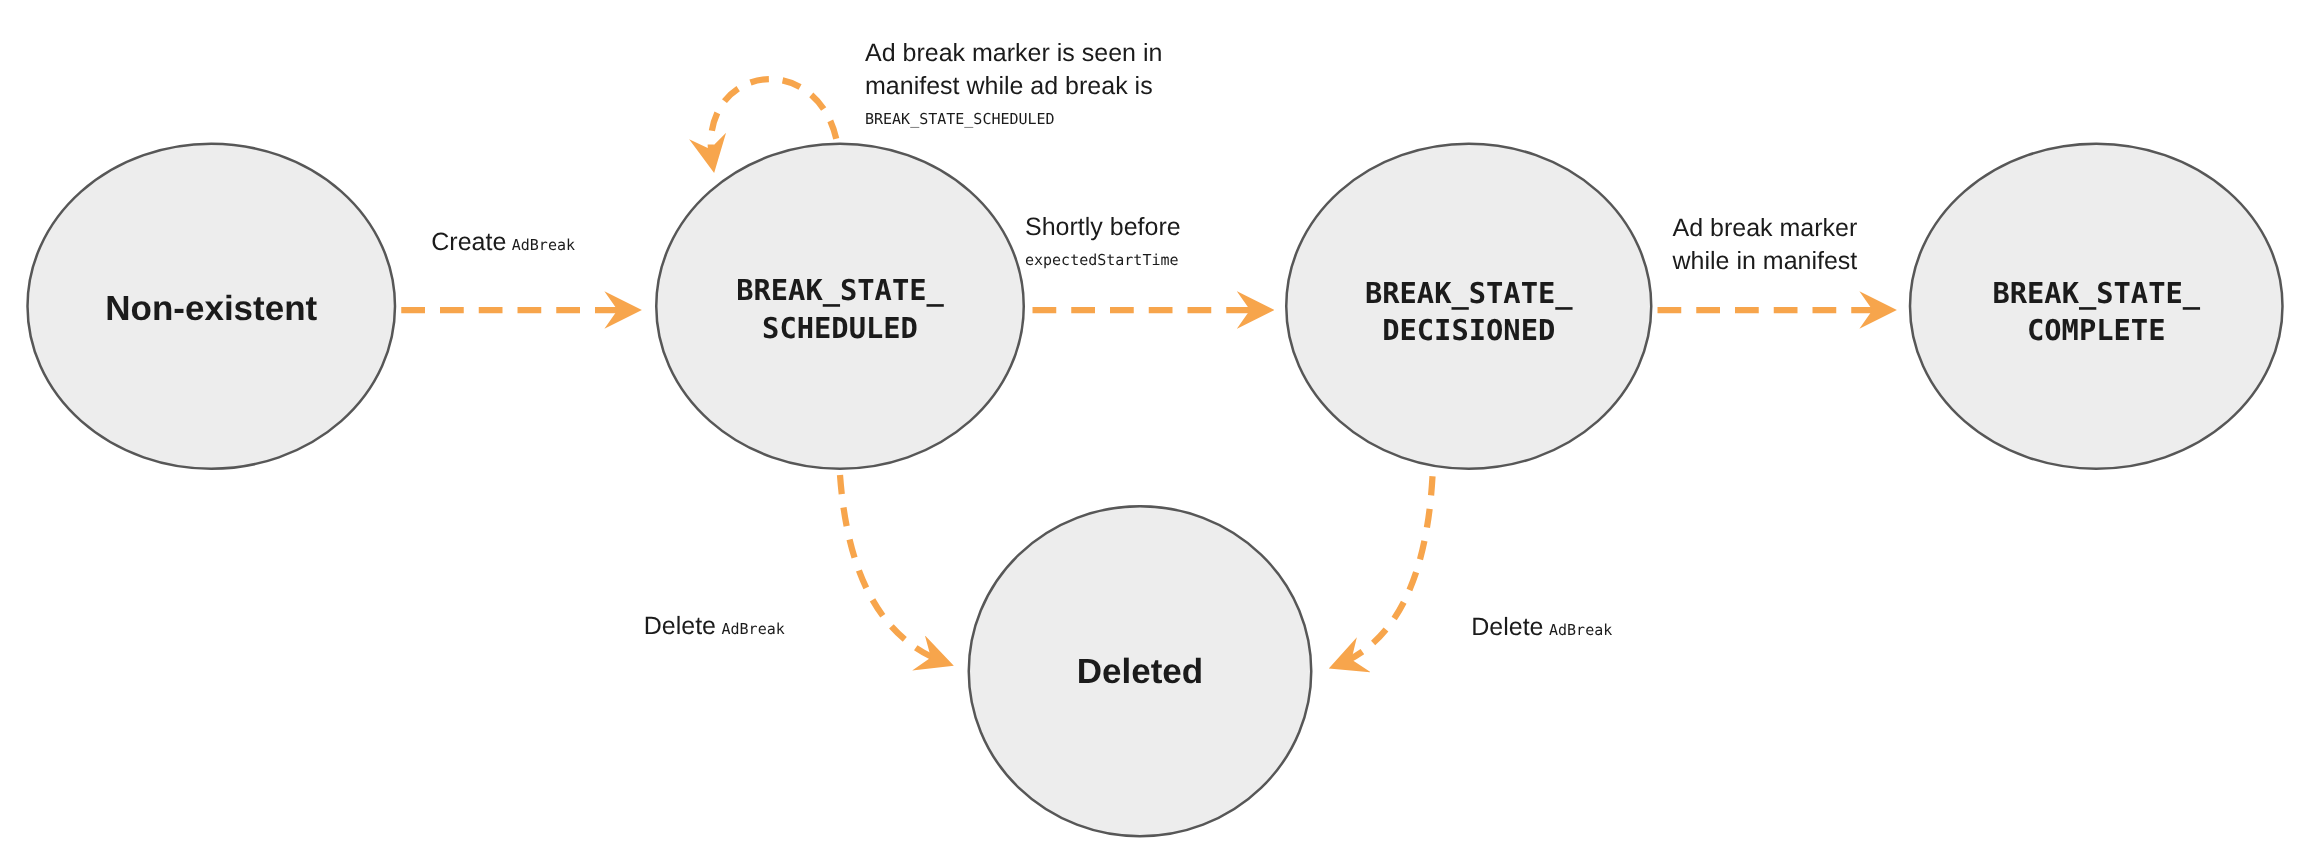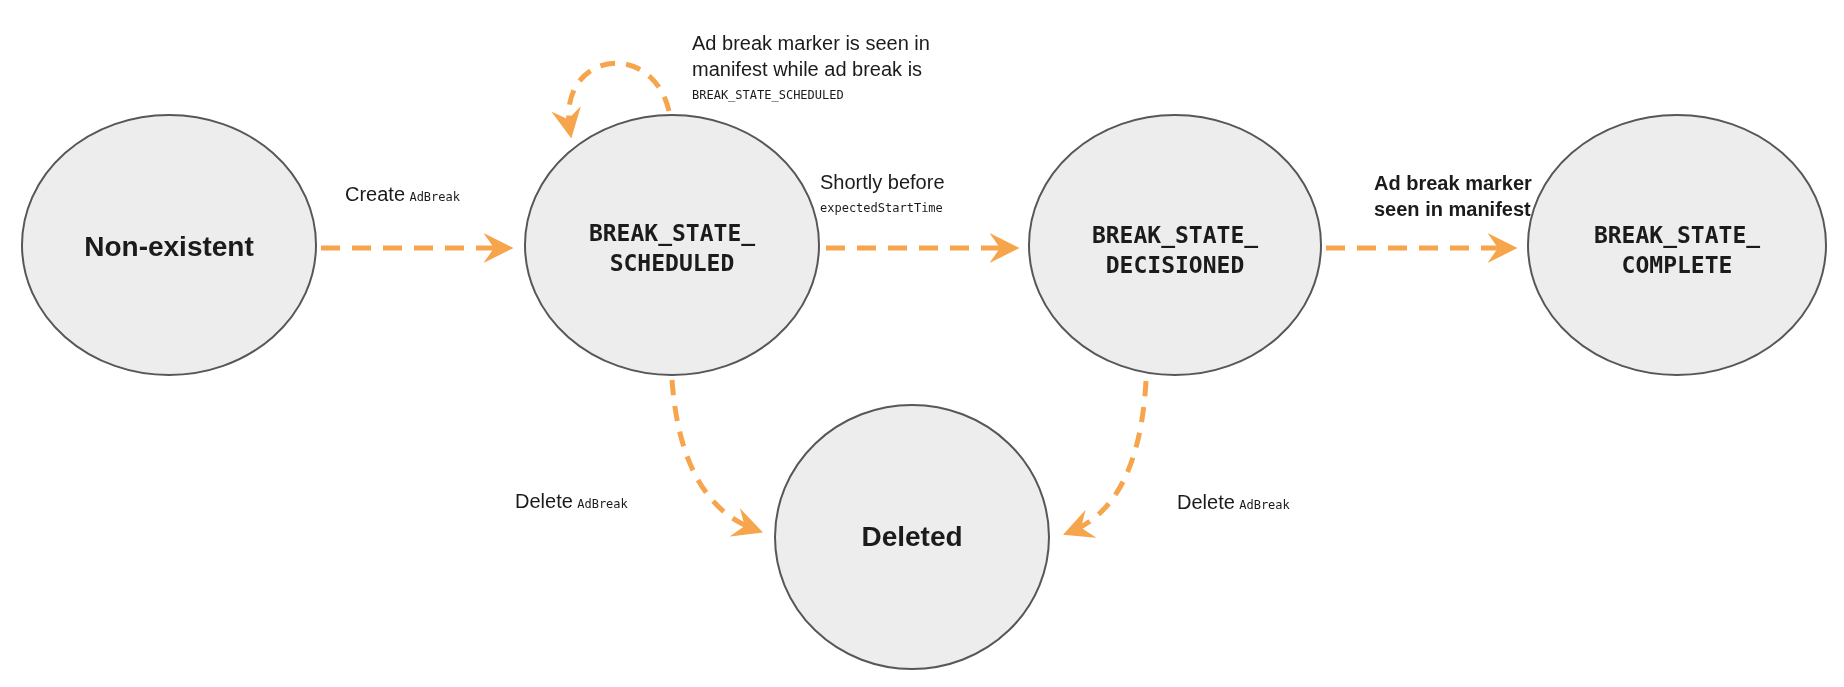--- a/index.html
+++ b/index.html
@@ -118,23 +118,23 @@
     <div>Ad break marker is seen in</div>
     <div>manifest while ad break is</div>
     <div class="mono">BREAK_STATE_SCHEDULED</div>
   </div>
 
   <div class="label" style="left:780px; top:169px;margin-left:40px;">
     <div>Shortly before</div>
     <div class="mono">expectedStartTime</div>
   </div>
 
-  <div class="label" style="left:1374px; top:170px;font-weight:bold;">
+  <div class="label" style="left:1338px; top:170px;">
     <div>Ad break marker</div>
-    <div>seen in manifest</div>
+    <div>while in manifest</div>
   </div>
 
   <div class="label" style="left:515px; top:488px;">
     <span class="prefix">Delete</span><span class="mono">AdBreak</span>
   </div>
 
   <div class="label" style="left:1177px; top:489px;">
     <span class="prefix">Delete</span><span class="mono">AdBreak</span>
   </div>
 

